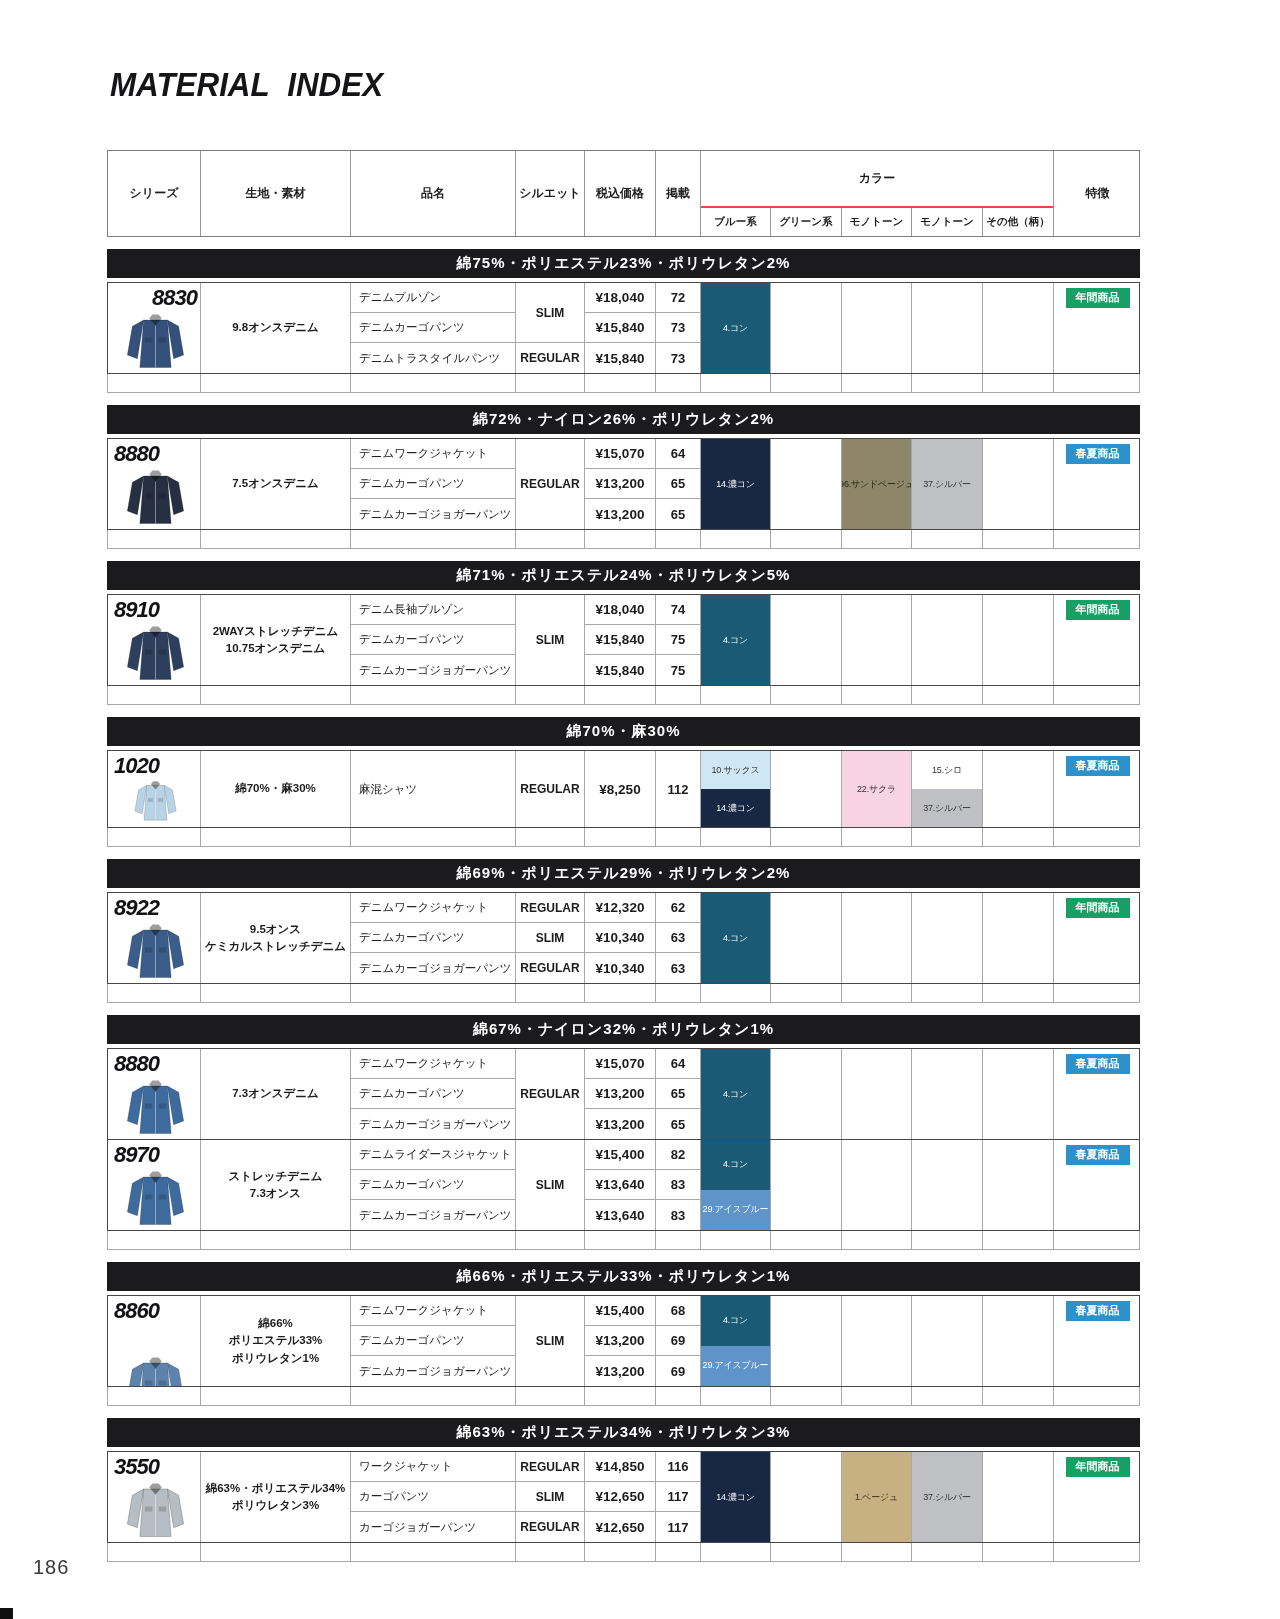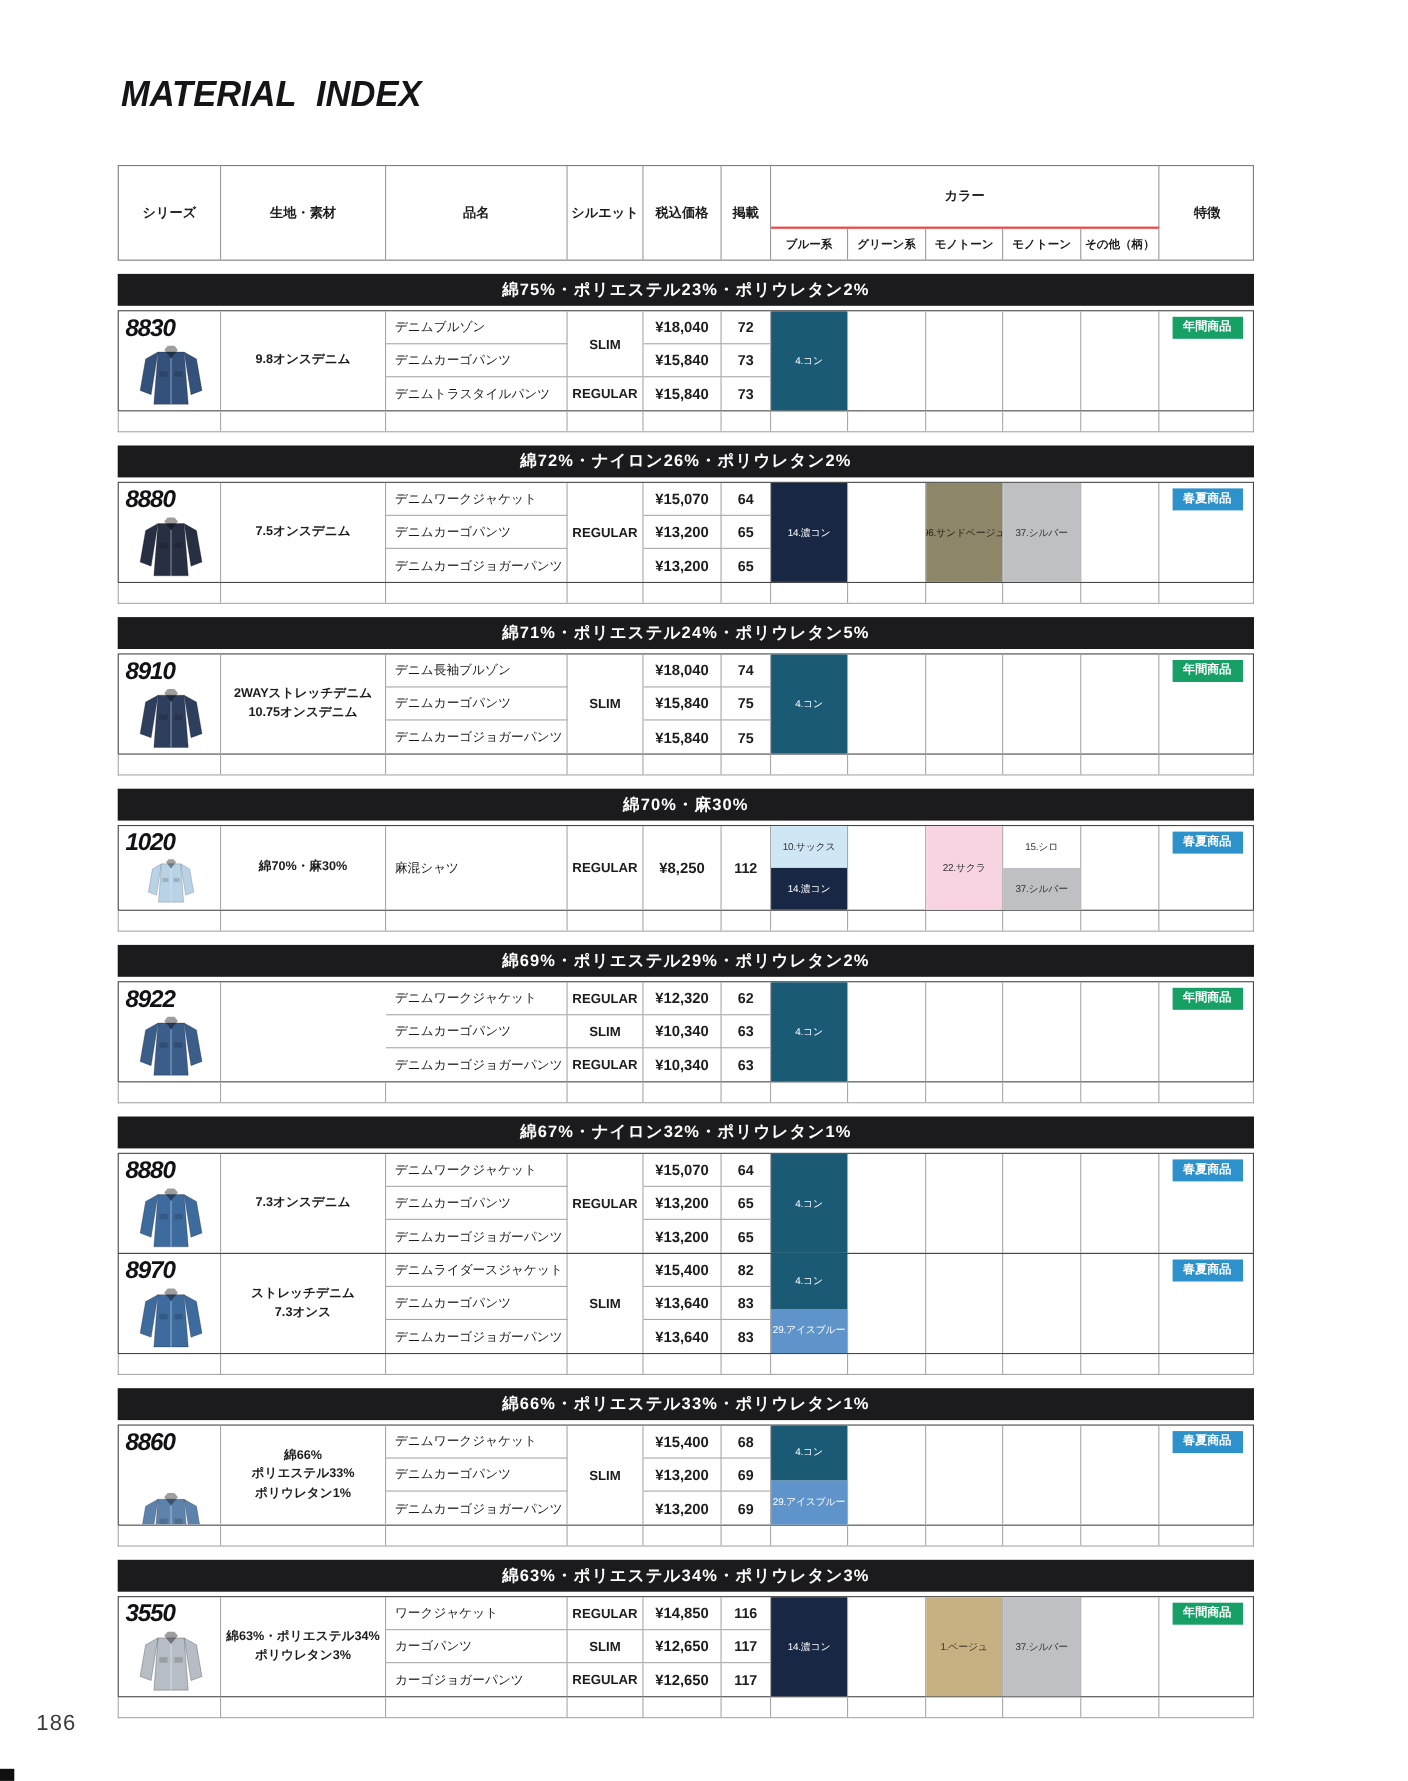--- a/index.html
+++ b/index.html
@@ -67,21 +67,21 @@
     <div class="hcell sub s1">ブルー系</div>
     <div class="hcell sub s2">グリーン系</div>
     <div class="hcell sub s3">モノトーン</div>
     <div class="hcell sub s4">モノトーン</div>
     <div class="hcell sub s5">その他（柄）</div>
   </div>
   <div id="sections">
       <div class="section">
         <div class="bar">綿75%・ポリエステル23%・ポリウレタン2%</div>
         <div class="group" style="grid-template-rows: repeat(3, 30px);">
-          <div class="cell series-cell" style="grid-area: 1 / 1 / 4;">
+          <div class="cell series-cell" style="grid-area: 1 / 1 / 4; text-align: right;">
             <div class="series-num">8830</div>
             <div class="photo">
               <svg viewBox="0 0 100 96" width="84" height="60" preserveAspectRatio="xMidYMid meet">
                 <polygon points="31,16 13,26 5,72 21,78" fill="#34517c" stroke="rgba(0,0,0,.35)" stroke-width="1"></polygon>
                 <polygon points="69,16 87,26 95,72 79,78" fill="#34517c" stroke="rgba(0,0,0,.35)" stroke-width="1"></polygon>
                 <polygon points="31,16 69,16 75,92 25,92" fill="#34517c" stroke="rgba(0,0,0,.35)" stroke-width="1"></polygon>
                 <polygon points="40,13 50,25 60,13 55,7 45,7" fill="rgba(0,0,0,.38)"></polygon>
                 <line x1="50" y1="25" x2="50" y2="92" stroke="rgba(255,255,255,.45)" stroke-width="1.5"></line>
                 <rect x="33" y="44" width="12" height="8" fill="rgba(0,0,0,.16)"></rect>
                 <rect x="55" y="44" width="12" height="8" fill="rgba(0,0,0,.16)"></rect>
@@ -310,20 +310,24 @@
               <svg viewBox="0 0 100 96" width="84" height="60" preserveAspectRatio="xMidYMid meet">
                 <polygon points="31,16 13,26 5,72 21,78" fill="#3a5d8a" stroke="rgba(0,0,0,.35)" stroke-width="1"></polygon>
                 <polygon points="69,16 87,26 95,72 79,78" fill="#3a5d8a" stroke="rgba(0,0,0,.35)" stroke-width="1"></polygon>
                 <polygon points="31,16 69,16 75,92 25,92" fill="#3a5d8a" stroke="rgba(0,0,0,.35)" stroke-width="1"></polygon>
                 <polygon points="40,13 50,25 60,13 55,7 45,7" fill="rgba(0,0,0,.38)"></polygon>
                 <line x1="50" y1="25" x2="50" y2="92" stroke="rgba(255,255,255,.45)" stroke-width="1.5"></line>
                 <rect x="33" y="44" width="12" height="8" fill="rgba(0,0,0,.16)"></rect>
                 <rect x="55" y="44" width="12" height="8" fill="rgba(0,0,0,.16)"></rect>
               </svg>
             </div>
+          </div>
+          <div class="cell material-cell" style="grid-area: 1 / 2 / 4;">
+            <div class="mat-line">9.5オンス</div>
+            <div class="mat-line">ケミカルストレッチデニム</div>
           </div>
           <div class="cell name-cell hb" style="grid-area: 1 / 3;">デニムワークジャケット</div>
           <div class="cell price-cell hb" style="grid-area: 1 / 5;">¥12,320</div>
           <div class="cell page-cell hb" style="grid-area: 1 / 6;">62</div>
           <div class="cell name-cell hb" style="grid-area: 2 / 3;">デニムカーゴパンツ</div>
           <div class="cell price-cell hb" style="grid-area: 2 / 5;">¥10,340</div>
           <div class="cell page-cell hb" style="grid-area: 2 / 6;">63</div>
           <div class="cell name-cell" style="grid-area: 3 / 3;">デニムカーゴジョガーパンツ</div>
           <div class="cell price-cell" style="grid-area: 3 / 5;">¥10,340</div>
           <div class="cell page-cell" style="grid-area: 3 / 6;">63</div>

